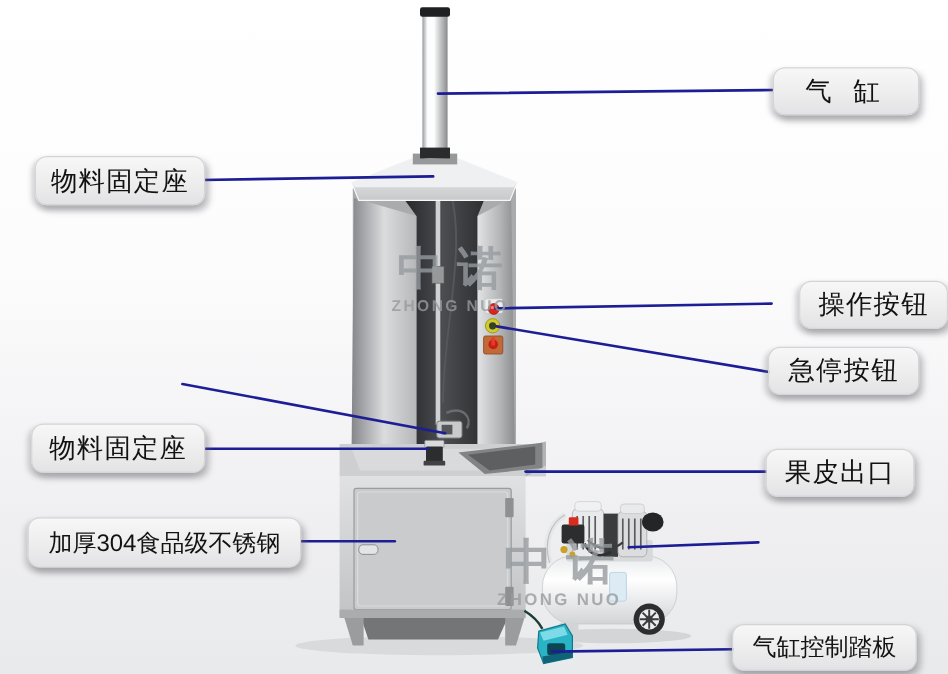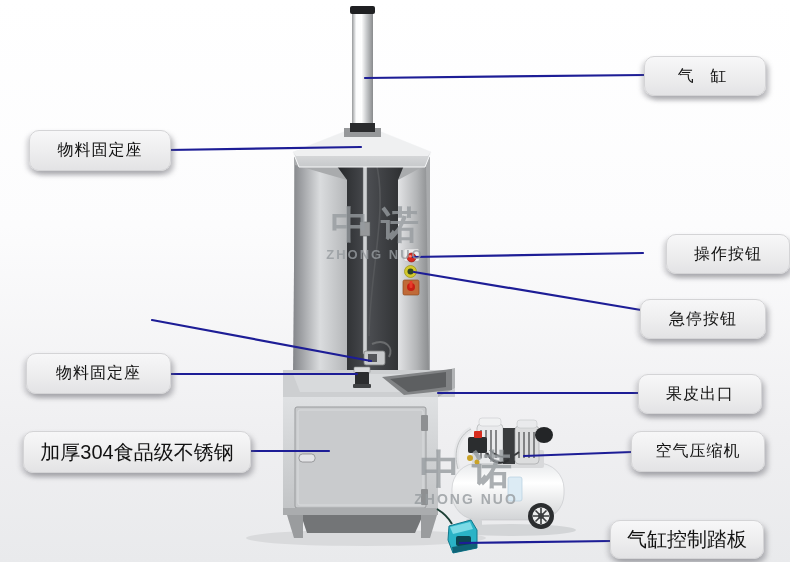--- a/index.html
+++ b/index.html
@@ -14,26 +14,26 @@
   .wm-sub{font-weight:bold;letter-spacing:2px;margin-top:1px;}
   .wm1 .wm-logo{font-size:38px;}
   .wm1 .wm-sub{font-size:13px;}
   .wm2 .wm-logo{font-size:40px;}
   .wm2 .wm-sub{font-size:14px;}
   .callout{
     position:absolute;z-index:3;display:flex;align-items:center;justify-content:center;
     background:linear-gradient(180deg,#f7f7f8 0%,#ededee 55%,#e3e3e5 100%);
     border:1px solid #d4d4d6;border-radius:10px;
     box-shadow:3px 4px 5px rgba(105,105,112,.42),-3px 3px 4px rgba(125,125,132,.28);
-    font-size:16px;color:#121212;letter-spacing:1px;white-space:nowrap;
+    font-size:22px;color:#121212;letter-spacing:1px;white-space:nowrap;
   }
   .c-cylinder{left:644px;top:56px;width:120px;height:38px;letter-spacing:6px;}
   .c-holder-top{left:29px;top:130px;width:140px;height:39px;}
   .c-operate{left:666px;top:234px;width:122px;height:38px;}
-  .c-estop{left:640px;top:299px;width:124px;height:38px;}
+  .c-estop{left:640px;top:289px;width:124px;height:38px;}
   .c-blade{left:27px;top:301px;width:124px;height:38px;}
   .c-holder-bottom{left:26px;top:353px;width:143px;height:39px;}
   .c-outlet{left:638px;top:374px;width:122px;height:38px;}
   .c-steel{left:23px;top:431px;width:226px;height:40px;font-size:20px;letter-spacing:0;text-align:center;}
   .c-compressor{left:631px;top:431px;width:132px;height:39px;}
   .c-pedal{left:610px;top:520px;width:152px;height:37px;font-size:20px;letter-spacing:0;}
 </style>
 </head>
 <body>
 
@@ -204,16 +204,15 @@
     <div class="wm-sub">ZHONG NUO</div>
   </div>
 
   <div class="callout c-cylinder">气 缸</div>
   <div class="callout c-holder-top">物料固定座</div>
   <div class="callout c-operate">操作按钮</div>
   <div class="callout c-estop">急停按钮</div>
   <div class="callout c-holder-bottom">物料固定座</div>
   <div class="callout c-outlet">果皮出口</div>
   <div class="callout c-steel">加厚304食品级不锈钢</div>
-  <div class="callout c-compressor">空气压缩机</div>
   <div class="callout c-pedal">气缸控制踏板</div>
 
 </div>
 
 </body></html>

